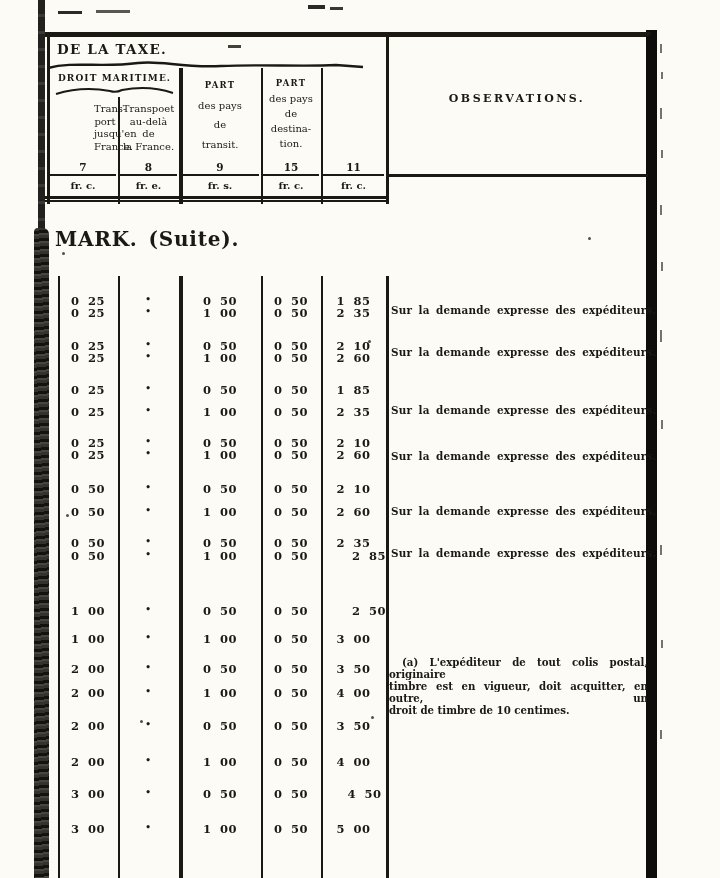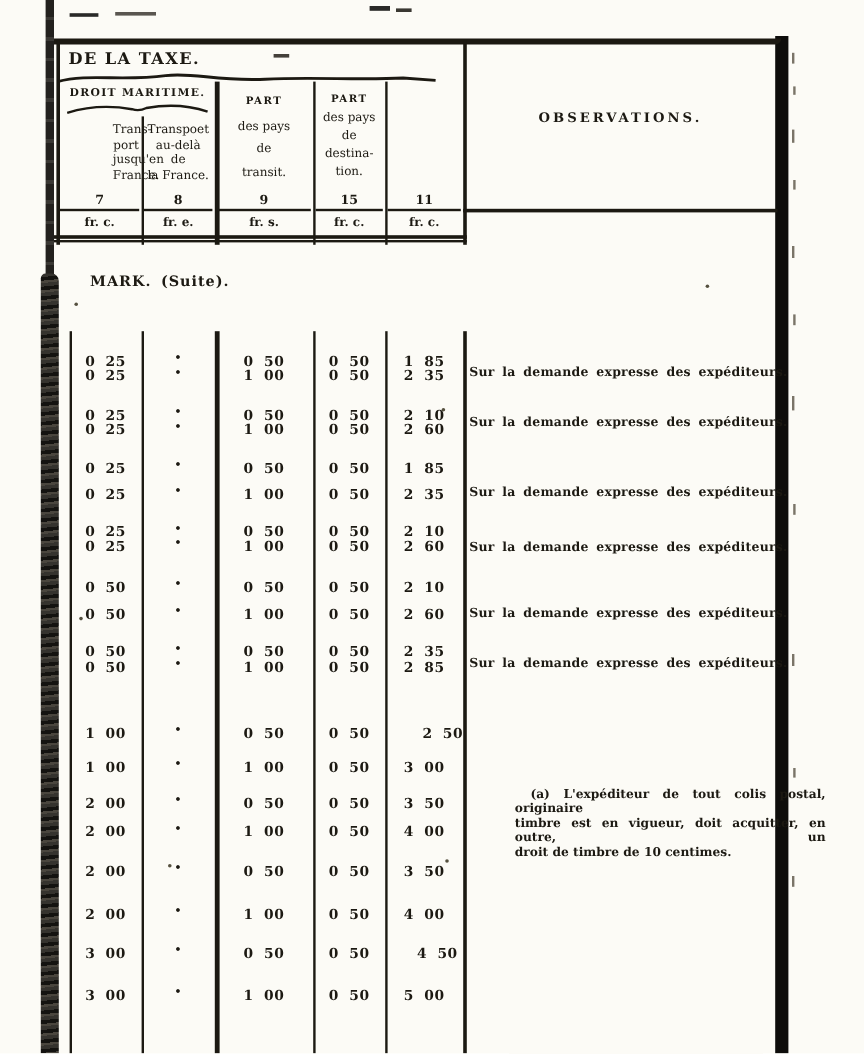--- a/index.html
+++ b/index.html
@@ -46,31 +46,31 @@
   .c0 .hlines,.c1 .hlines{padding-top:5px;}
   .c2 .hline{line-height:19.5px;} .c2 .hlines{padding-top:4px;}
   .c3 .hline{line-height:15px;} .c3 .hlines{padding-top:4px;}
   .c4 .hline{line-height:14px;} .c4 .hlines{padding-top:40px;}
   .c2 .hline:first-child,.c3 .hline:first-child,.c4 .hline{
     font-size:8.5px;font-weight:700;letter-spacing:1.2px;}
   .hnum{position:absolute;bottom:1px;left:0;width:100%;text-align:center;font-size:10.5px;font-weight:700;}
   .hunit{position:absolute;top:174px;height:22px;box-sizing:border-box;border-top:2.5px solid var(--ink);
     text-align:center;font-size:10px;font-weight:700;padding-top:4px;}
   
-  .mark{left:55px;top:227px;font-size:12px;font-weight:700;letter-spacing:0.8px;word-spacing:3px;margin-left:20px;}
+  .mark{left:55px;top:227px;font-size:20px;font-weight:700;letter-spacing:0.8px;word-spacing:3px;}
   
   .bv{top:276px;height:602px;}
   .bv1{left:58px;width:1.8px;} .bv2{left:118px;width:2px;} .bv3{left:179px;width:4px;}
   .bv4{left:261px;width:2px;} .bv5{left:321px;width:2.4px;} .bv6{left:386px;width:3px;}
   .trow{position:absolute;left:0;width:420px;height:14px;font-size:11.5px;font-weight:700;}
   .tc{position:absolute;top:0;text-align:center;letter-spacing:0.5px;word-spacing:4px;white-space:pre;}
   .tc-dot{font-size:9px;}
   .obs-line{position:absolute;left:391px;font-size:10.4px;font-weight:700;
     letter-spacing:0.2px;word-spacing:2.6px;white-space:nowrap;}
-  .footnote{left:389px;width:259px;font-size:10.2px;font-weight:700;line-height:12.1px;padding-left:40px;}
+  .footnote{left:389px;width:259px;font-size:10.2px;font-weight:700;line-height:12.1px;}
   .fn-line{text-align:justify;text-align-last:justify;}
   .fn-line:first-child{text-indent:13px;}
   .fn-line:last-child{text-align-last:left;}
 </style>
 </head>
 <body>
 
 <div class="page">
 
   <div class="abs left-band-top"></div>
@@ -251,21 +251,21 @@
         <div class="tc tc-dot" style="left: 118px; width: 61px;">•</div>
         <div class="tc" style="left: 179px; width: 82px;">0 50</div>
         <div class="tc" style="left: 261px; width: 60px;">0 50</div>
         <div class="tc" style="left: 321px; width: 65px;">2 35</div>
       </div>
       <div class="trow" style="top: 549px;">
         <div class="tc" style="left: 58px; width: 60px;">0 50</div>
         <div class="tc tc-dot" style="left: 118px; width: 61px;">•</div>
         <div class="tc" style="left: 179px; width: 82px;">1 00</div>
         <div class="tc" style="left: 261px; width: 60px;">0 50</div>
-        <div class="tc" style="left: 321px; width: 65px;">2 85</div>
+        <div class="tc" style="left: 321px; width: 65px; text-align: right;">2 85</div>
       </div>
       <div class="trow" style="top: 604px;">
         <div class="tc" style="left: 58px; width: 60px;">1 00</div>
         <div class="tc tc-dot" style="left: 118px; width: 61px;">•</div>
         <div class="tc" style="left: 179px; width: 82px;">0 50</div>
         <div class="tc" style="left: 261px; width: 60px;">0 50</div>
         <div class="tc" style="left: 321px; width: 65px; text-align: right;">2 50</div>
       </div>
       <div class="trow" style="top: 632px;">
         <div class="tc" style="left: 58px; width: 60px;">1 00</div>

